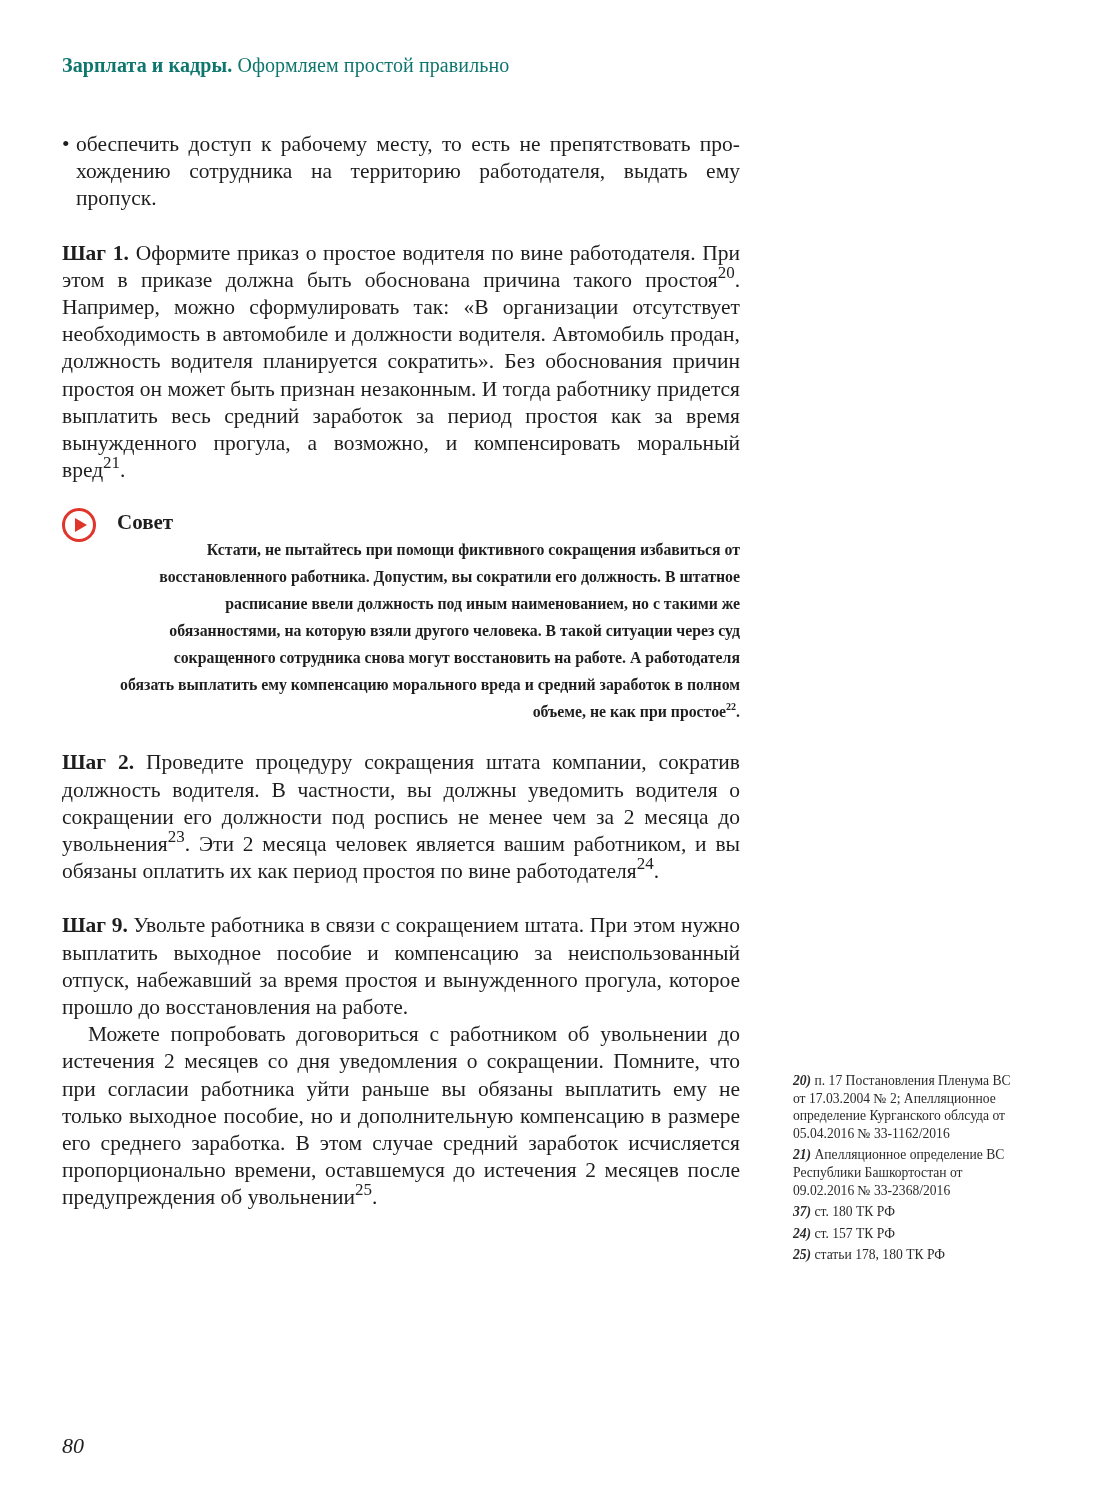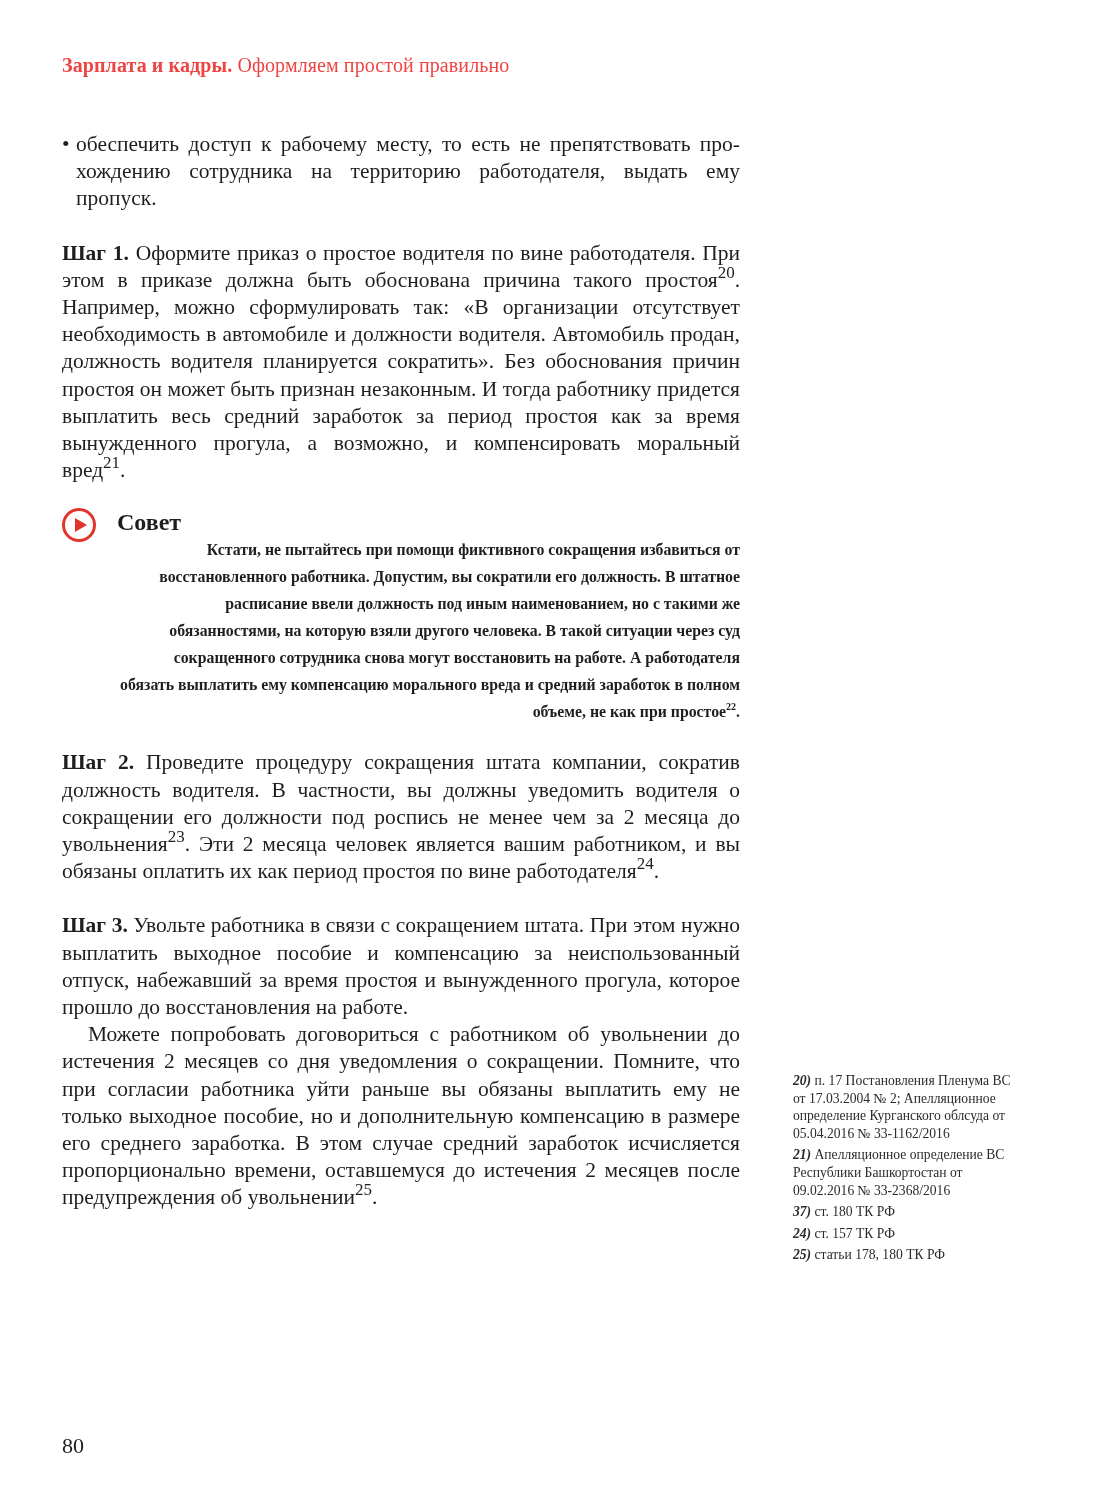--- a/index.html
+++ b/index.html
@@ -13,21 +13,21 @@
       position: relative;
       overflow: hidden;
       color: #1e1e1e;
       font-family: "Liberation Serif", "DejaVu Serif", serif;
     }
     .running-head {
       position: absolute;
       left: 62px;
       top: 54px;
       font-size: 20px;
-      color: #ef4444;
+      color: #0f766e;
       letter-spacing: 0.1px;
     }
     .running-head .rh-bold { font-weight: bold; }
 
     .main-col {
       position: absolute;
       left: 62px;
       top: 131px;
       width: 678px;
       font-size: 21.5px;
@@ -68,21 +68,21 @@
       top: 0;
       width: 34px;
       height: 34px;
       border: 3.5px solid #e0352b;
       border-radius: 50%;
       box-sizing: border-box;
     }
     .tip-icon svg { position: absolute; left: 9px; top: 7px; }
     .tip-title {
       font-weight: bold;
-      font-size: 24px;
+      font-size: 21px;
       line-height: 28px;
       margin: 0;
     }
     .tip-body {
       font-weight: bold;
       font-size: 15.8px;
       line-height: 27px;
       text-align: right;
       margin: 0;
     }
@@ -99,20 +99,21 @@
     }
     .footnote { margin: 0 0 4px 0; }
     .fn-num { font-weight: bold; font-style: italic; }
 
     .page-number {
       position: absolute;
       left: 62px;
       top: 1433px;
       font-size: 22px;
       color: #1e1e1e;
+      font-style: italic;
     }
   </style>
 </head>
 <body>
 
 <div class="running-head">
   <span class="rh-bold">Зарплата и кадры.</span>
   <span>Оформляем простой правильно</span>
 </div>
 
@@ -138,21 +139,21 @@
     <p class="tip-body">
       <span>Кстати, не пытайтесь при помощи фиктивного сокращения изба­виться от восстановленного работника. Допустим, вы сократили его должность. В штатное расписание ввели должность под иным наименованием, но с такими же обязанностями, на которую взяли другого человека. В такой ситуации через суд сокращенного сотруд­ника снова могут восстановить на работе. А работодателя обязать выплатить ему компенсацию морального вреда и средний заработок в полном объеме, не как при простое</span><sup class="fn">22</sup><span>.</span>
     </p>
   </div>
 
   <p>
     <span class="step-label">Шаг 2.</span><span> Проведите процедуру сокращения штата компании, сокра­тив должность водителя. В частности, вы должны уведомить во­дителя о сокращении его должности под роспись не менее чем за 2 месяца до увольнения</span><sup class="fn">23</sup><span>. Эти 2 месяца человек является вашим ра­ботником, и вы обязаны оплатить их как период простоя по вине работодателя</span><sup class="fn">24</sup><span>.</span>
   </p>
 
   <p class="step">
-    <span class="step-label">Шаг 3.</span><span> Увольте работника в связи с сокращением штата. При этом нужно выплатить выходное пособие и компенсацию за неисполь­зованный отпуск, набежавший за время простоя и вынужденного прогула, которое прошло до восстановления на работе.</span>
+    <span class="step-label">Шаг 9.</span><span> Увольте работника в связи с сокращением штата. При этом нужно выплатить выходное пособие и компенсацию за неисполь­зованный отпуск, набежавший за время простоя и вынужденного прогула, которое прошло до восстановления на работе.</span>
   </p>
 
   <p class="indent">
     <span>Можете попробовать договориться с работником об увольнении до истечения 2 месяцев со дня уведомления о сокращении. Помни­те, что при согласии работника уйти раньше вы обязаны выплатить ему не только выходное пособие, но и дополнительную компенса­цию в размере его среднего заработка. В этом случае средний зара­боток исчисляется пропорционально времени, оставшемуся до ис­течения 2 месяцев после предупреждения об увольнении</span><sup class="fn">25</sup><span>.</span>
   </p>
 </div>
 
 <div class="footnotes">
   <p class="footnote">
     <span class="fn-num">20)</span>

